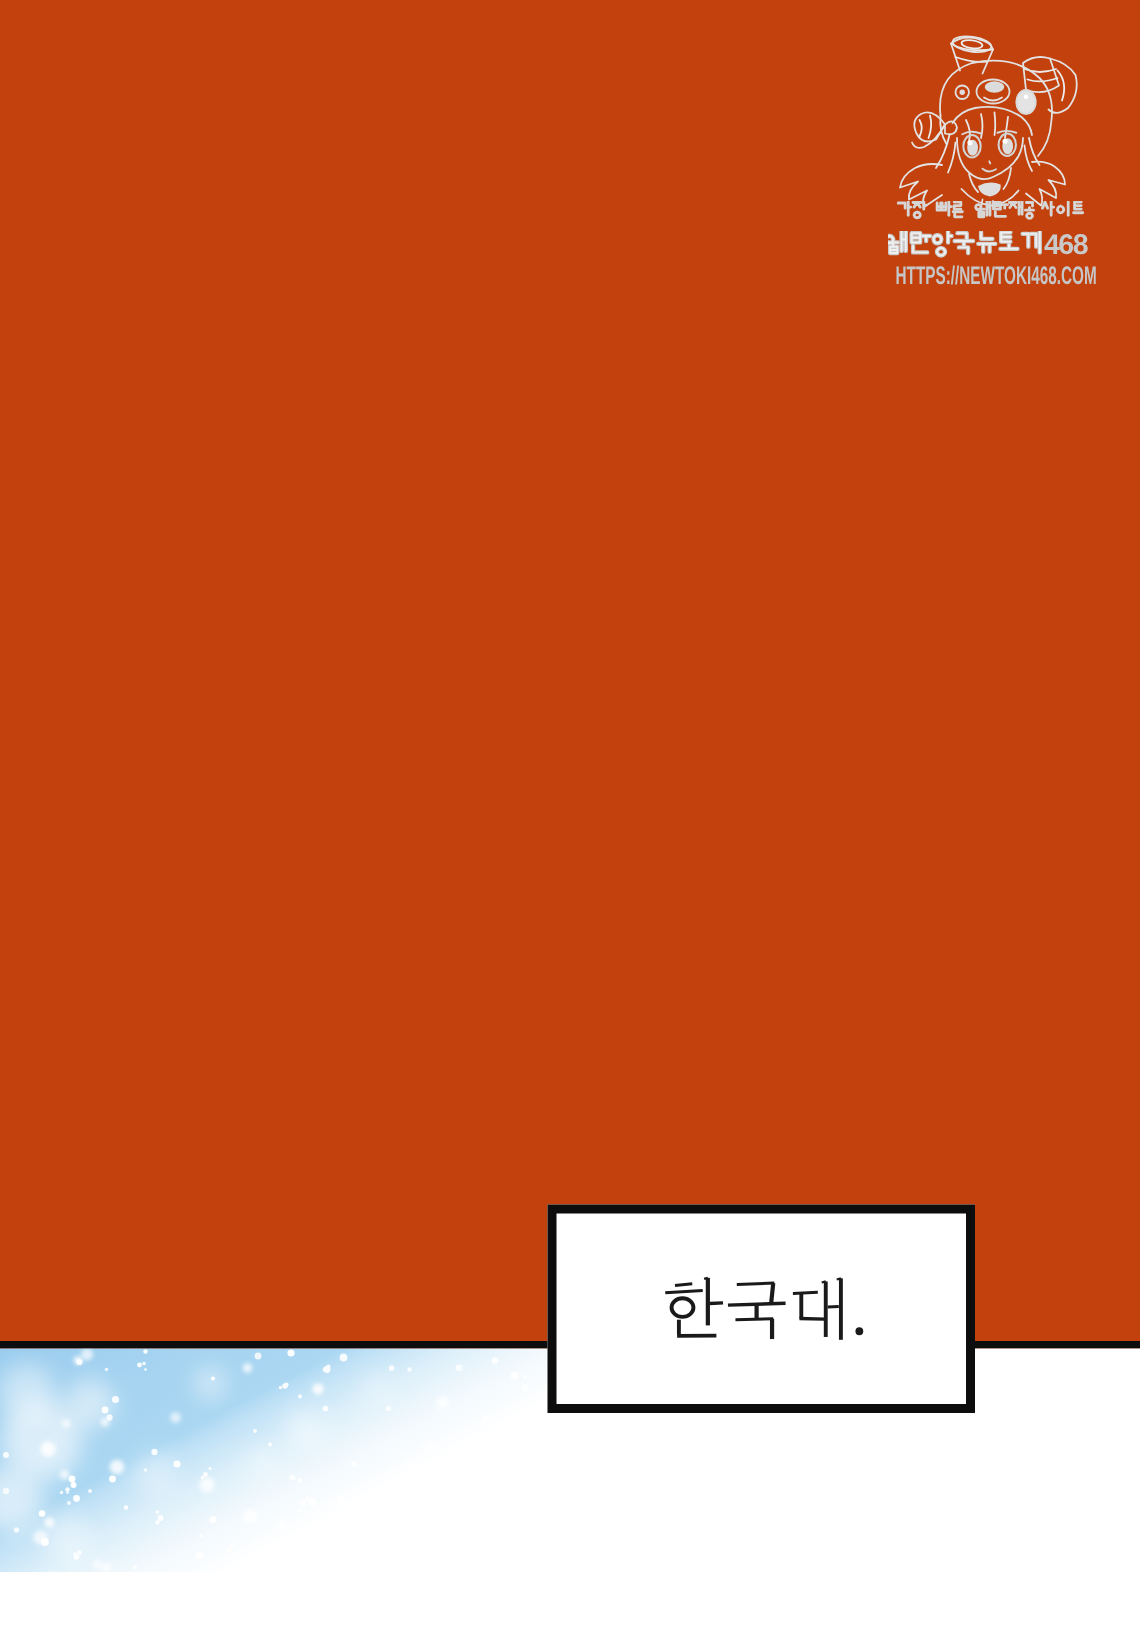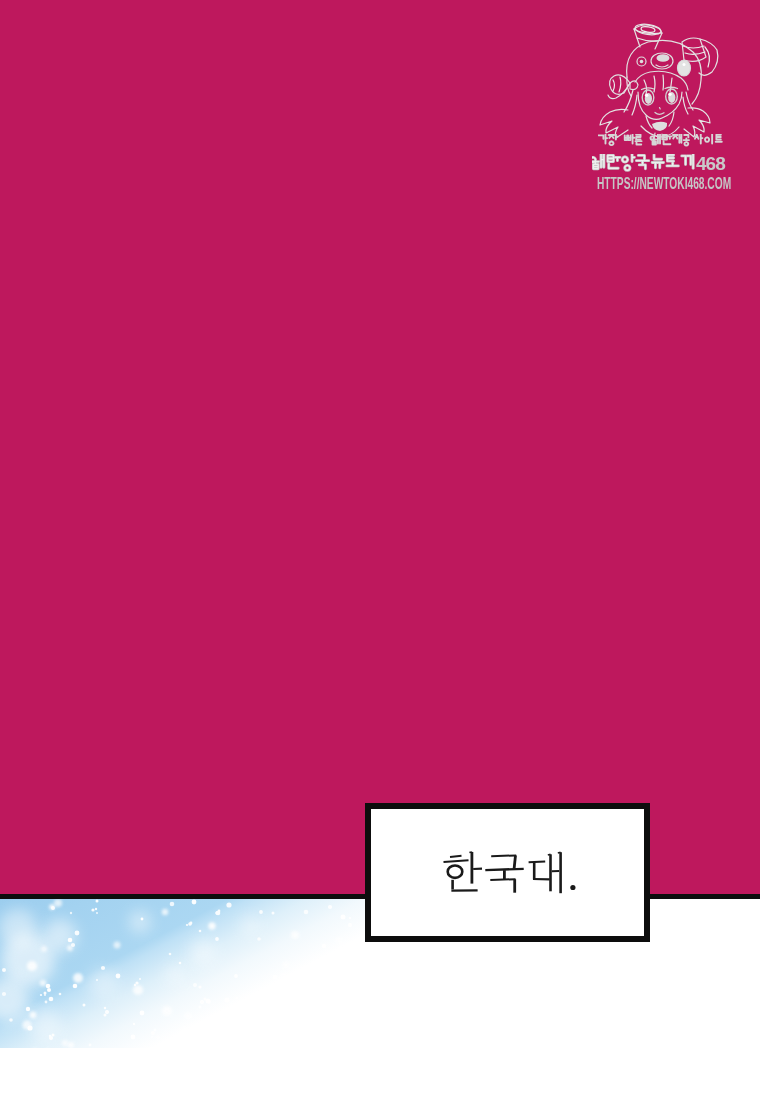--- a/index.html
+++ b/index.html
@@ -1,16 +1,16 @@
 <!DOCTYPE html>
 <html><head>
 <meta charset="utf-8">
 <style>
 html,body{margin:0;padding:0}
-.page{position:relative;width:760px;height:1048px;background:#be185d;overflow:hidden;font-family:"Liberation Sans",sans-serif}
+.page{position:relative;width:760px;height:1048px;background:#c2410c;overflow:hidden;font-family:"Liberation Sans",sans-serif}
 .abs{position:absolute}
 </style>
 </head>
 <body>
 <div class="page">
 
 <svg class="abs" style="left:595px;top:15px" width="150" height="125" viewBox="595 15 150 125" fill="none" stroke="#e5e5e5" stroke-width="1.2" stroke-linecap="round" stroke-linejoin="round">
 
 <path d="M640,47 L634,29 Q642,23 652,26 Q661,28 662,33 L655,49" stroke="#e2e2e2"></path>
 <path d="M634,29 Q643,35 662,33 M637,38 Q648,42 658,41" stroke="#e9e9e9"></path>

